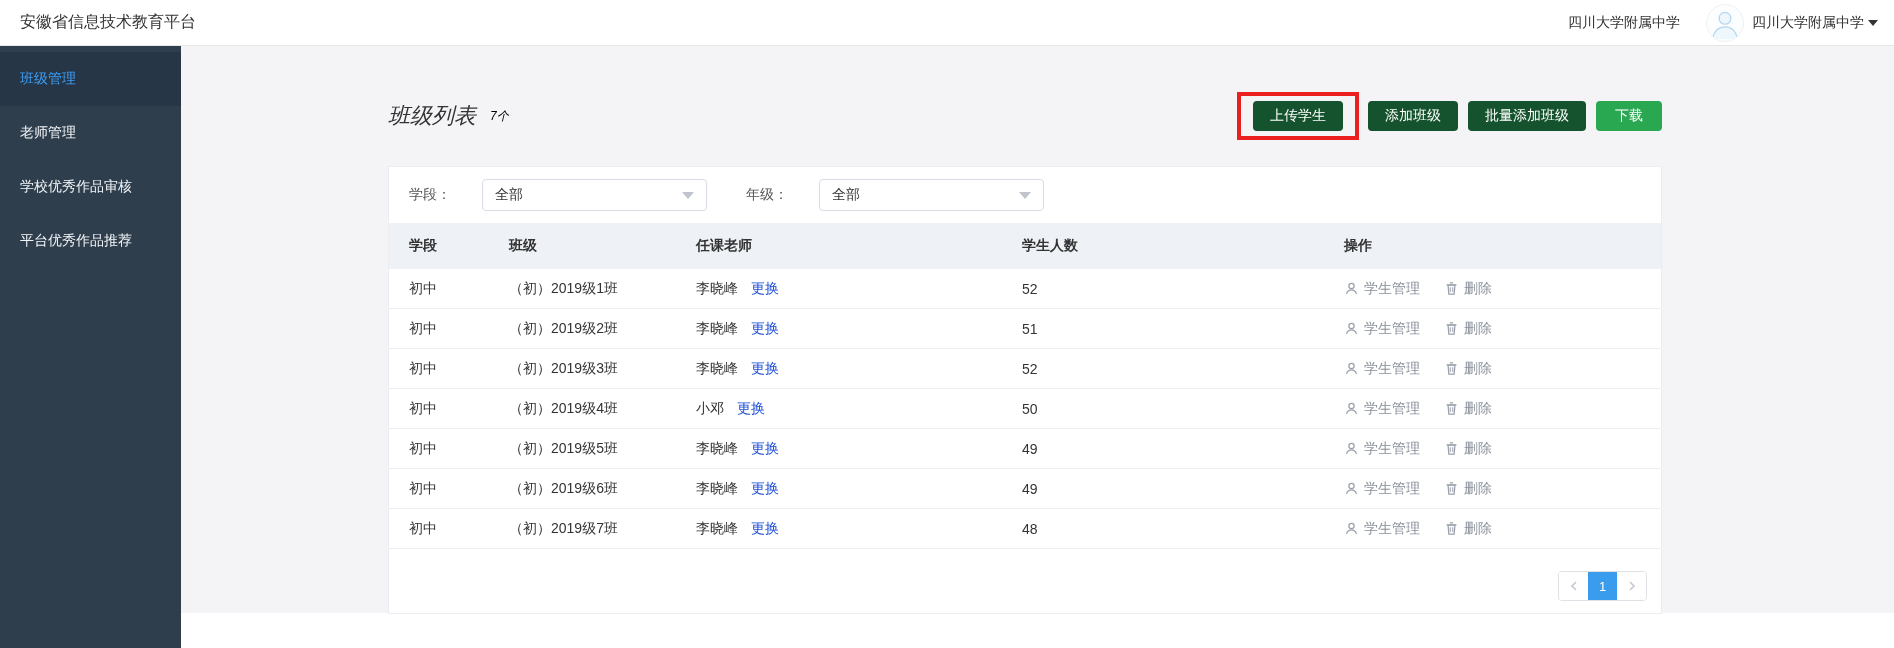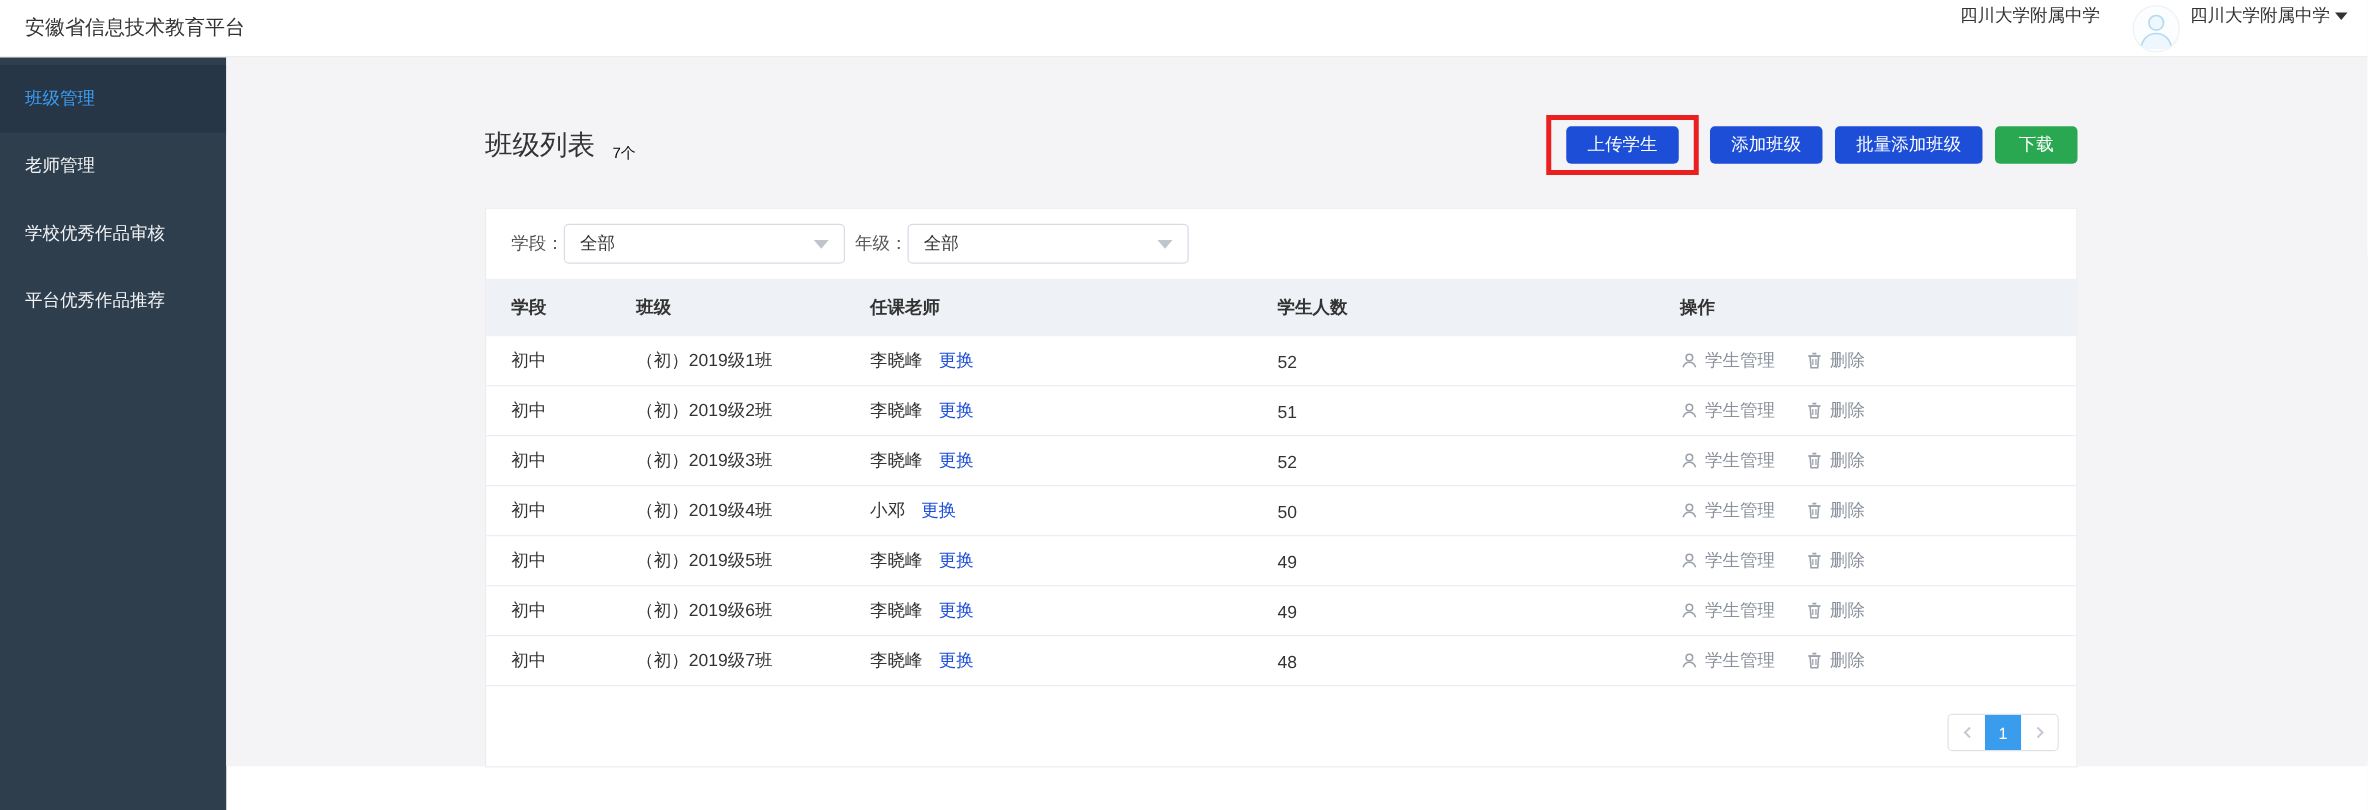--- a/index.html
+++ b/index.html
@@ -5,21 +5,21 @@
   * { margin:0; padding:0; box-sizing:border-box; }
   html,body { width:1894px; height:648px; overflow:hidden; background:#fff;
     font-family:"Liberation Sans","DejaVu Sans",sans-serif; }
 
   .app { width:1894px; height:648px; display:flex; flex-direction:column; }
 
   
   .topbar { height:46px; background:#fff; border-bottom:1px solid #e7e7e7;
     display:flex; align-items:center; justify-content:space-between; padding:0 16px 0 20px; flex:0 0 auto; }
   .topbar-title { font-size:16px; color:#333; }
-  .topbar-right { display:flex; align-items:flex-start; }
+  .topbar-right { display:flex; align-items:center; }
   .school-name { font-size:14px; color:#333; margin-right:26px; }
   .avatar { width:38px; height:38px; border-radius:50%; overflow:hidden; background:#fbfbfb;
     border:1px solid #eef3f6; margin-right:8px; flex:0 0 auto; }
   .user-wrap { display:flex; align-items:center; cursor:pointer; }
   .user-name { font-size:14px; color:#333; }
   .caret-down { width:0; height:0; border-left:5px solid transparent; border-right:5px solid transparent;
     border-top:6px solid #333; margin-left:4px; }
 
   
   .body-row { flex:1; display:flex; min-height:0; }
@@ -27,35 +27,35 @@
   .side-item { height:54px; display:flex; align-items:center; padding-left:20px;
     font-size:14px; color:#f2f5f8; cursor:pointer; }
   .side-item.active { background:#273646; color:#3c9ef5; }
 
   .main { flex:1; min-width:0; display:flex; flex-direction:column; }
   .grey-panel { height:567px; background:#f4f4f6; flex:0 0 auto; }
 
   
   .page-header { width:1274px; margin-left:207px; padding:46px 0 26px;
     display:flex; align-items:center; justify-content:space-between; }
-  .title-wrap { display:flex; align-items:flex-end; }
+  .title-wrap { display:flex; align-items:center;font-style:italic; }
   .page-title { font-size:22px; color:#333; font-weight:500; }
   .page-count { font-size:12px; color:#000000; margin-left:14px; }
   .toolbar { display:flex; align-items:center; }
   .btn { height:30px; border:none; border-radius:4px; font-size:14px; color:#fff;
     padding:0 17px; cursor:pointer; font-family:inherit; }
-  .btn-blue { background:#1d4ed8; }
+  .btn-blue { background:#14532d; }
   .btn-green { background:#2aa851; padding:0 19px; }
   .red-box { display:inline-flex; border:4px solid #ea2020; padding:5px 12px; margin-right:9px; }
   .toolbar .gap { margin-left:10px; }
 
   
   .card { width:1274px; height:448px; margin-left:207px; background:#fff; border:1px solid #ebedf0; }
 
-  .filter-bar { height:56px; display:flex; align-items:center; padding:0 20px; }
+  .filter-bar { height:56px; display:flex; align-items:center; padding:0 20px;gap:31px; }
   .filter-label { font-size:14px; color:#555; }
   .select { width:225px; height:32px; border:1px solid #d8dce5; border-radius:4px; background:#fff;
     display:flex; align-items:center; justify-content:space-between; padding:12px 12px; cursor:pointer; }
   .select-value { font-size:14px; color:#333; }
   .select-caret { width:0; height:0; border-left:6px solid transparent; border-right:6px solid transparent;
     border-top:7px solid #c0c4cc; }
   .filter-label.second { margin-left:8px; }
 
   .grid-cols { display:grid; grid-template-columns:100px 187px 326px 322px auto; align-items:center; padding:0 20px; }
   .thead { height:46px; background:#eef1f6; font-size:14px; color:#333; font-weight:bold; }

